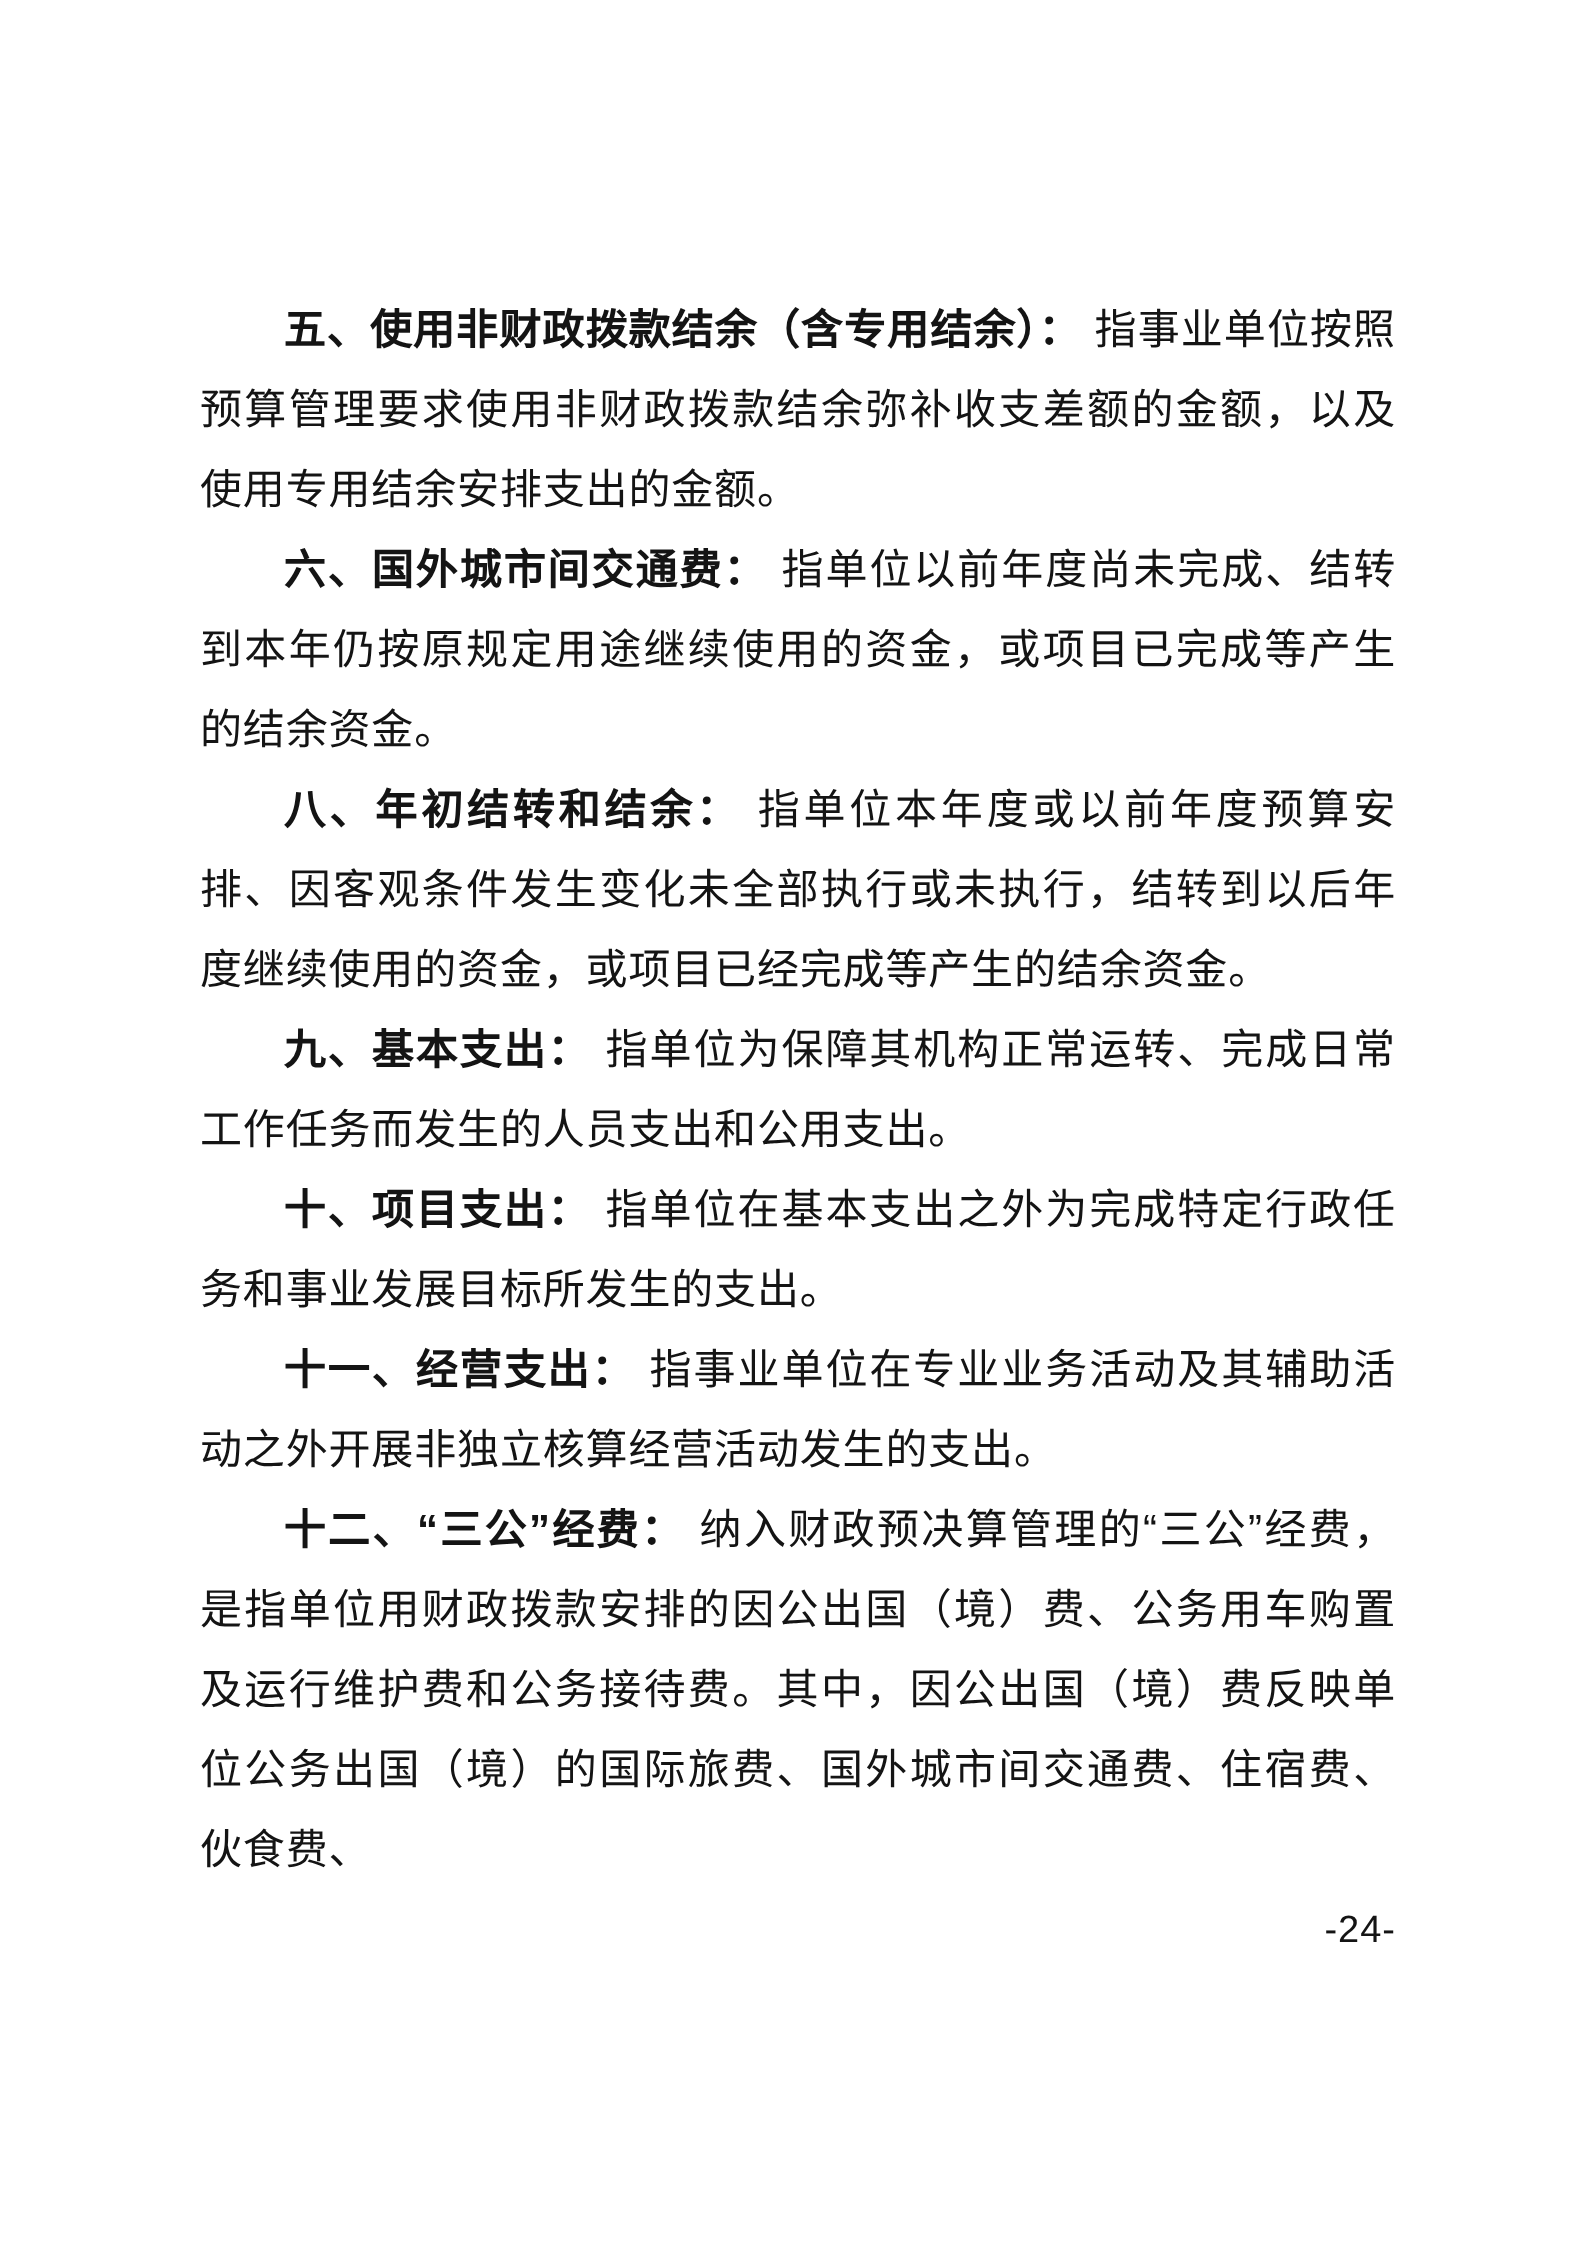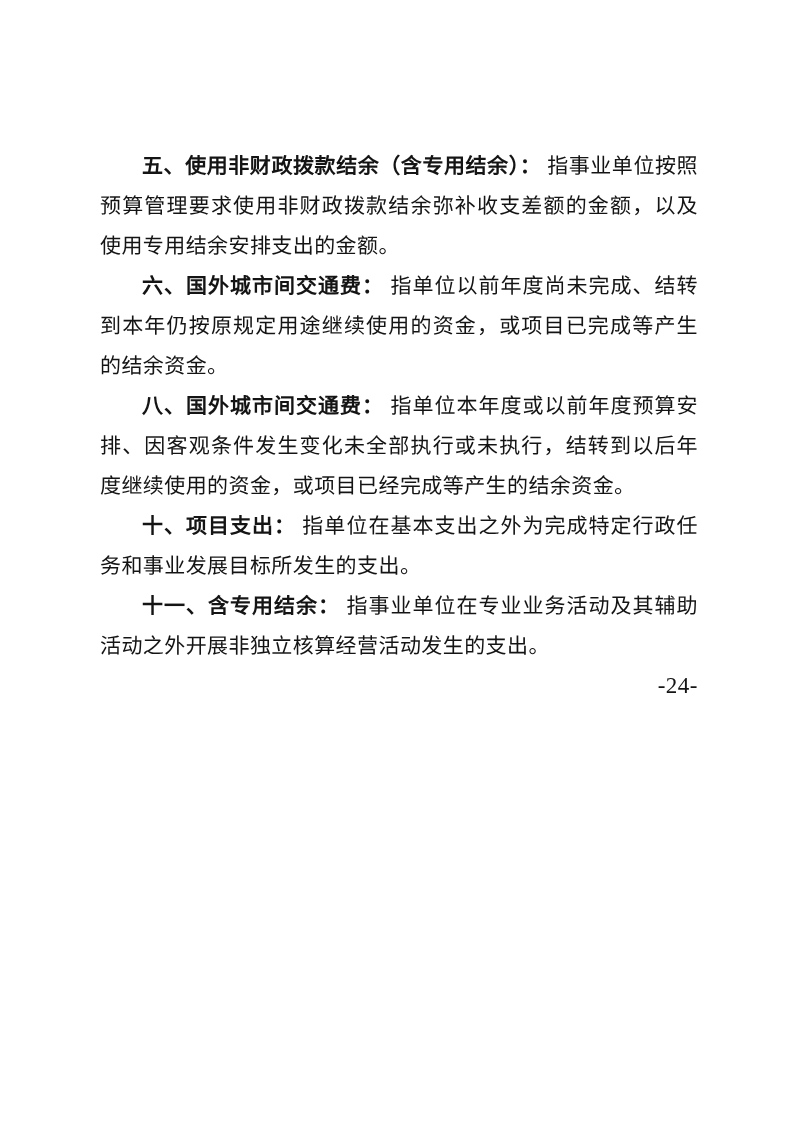--- a/index.html
+++ b/index.html
@@ -6,21 +6,21 @@
     margin: 0;
     padding: 0;
     background: #ffffff;
   }
   .page {
     position: relative;
     width: 794px;
     height: 1123px;
     background: #ffffff;
     overflow: hidden;
-    font-family: Liberation Serif, serif;
+    font-family: Liberation Sans, sans-serif;
     color: #141414;
   }
   .content {
     position: absolute;
     left: 100px;
     top: 146px;
     width: 598px;
   }
   .para {
     margin: 0;
@@ -30,21 +30,21 @@
     text-justify: inter-character;
     text-indent: 2em;
     letter-spacing: 0.02em;
     word-break: break-all;
   }
   .para .term {
     font-weight: 700;
   }
   .page-number {
     margin-top: 6px;
-    font-size: 23px;
+    font-size: 19px;
     line-height: 28px;
     text-align: right;
     letter-spacing: 0.5px;
     color: #141414;
   }
 </style>
 </head>
 <body>
 
 <div class="page">
@@ -55,32 +55,40 @@
       <span class="def">指事业单位按照预算管理要求使用非财政拨款结余弥补收支差额的金额，以及使用专用结余安排支出的金额。</span>
     </p>
 
     <p class="para">
       <span class="term">六、国外城市间交通费：</span>
       <span class="def">指单位以前年度尚未完成、结转到本年仍按原规定用途继续使用的资金，或项目已完成等产生的结余资金。</span>
     </p>
 
 
     <p class="para">
-      <span class="term">八、国外城市间交通费：</span>
+      <span class="term">八、年初结转和结余：</span>
       <span class="def">指单位本年度或以前年度预算安排、因客观条件发生变化未全部执行或未执行，结转到以后年度继续使用的资金，或项目已经完成等产生的结余资金。</span>
     </p>
 
+    <p class="para">
+      <span class="term">九、基本支出：</span>
+      <span class="def">指单位为保障其机构正常运转、完成日常工作任务而发生的人员支出和公用支出。</span>
+    </p>
 
     <p class="para">
       <span class="term">十、项目支出：</span>
       <span class="def">指单位在基本支出之外为完成特定行政任务和事业发展目标所发生的支出。</span>
     </p>
 
     <p class="para">
-      <span class="term">十一、含专用结余：</span>
+      <span class="term">十一、经营支出：</span>
       <span class="def">指事业单位在专业业务活动及其辅助活动之外开展非独立核算经营活动发生的支出。</span>
     </p>
 
+    <p class="para">
+      <span class="term">十二、“三公”经费：</span>
+      <span class="def">纳入财政预决算管理的“三公”经费，是指单位用财政拨款安排的因公出国（境）费、公务用车购置及运行维护费和公务接待费。其中，因公出国（境）费反映单位公务出国（境）的国际旅费、国外城市间交通费、住宿费、伙食费、</span>
+    </p>
 
     <div class="page-number">-24-</div>
 
   </div>
 </div>
 
 </body></html>

